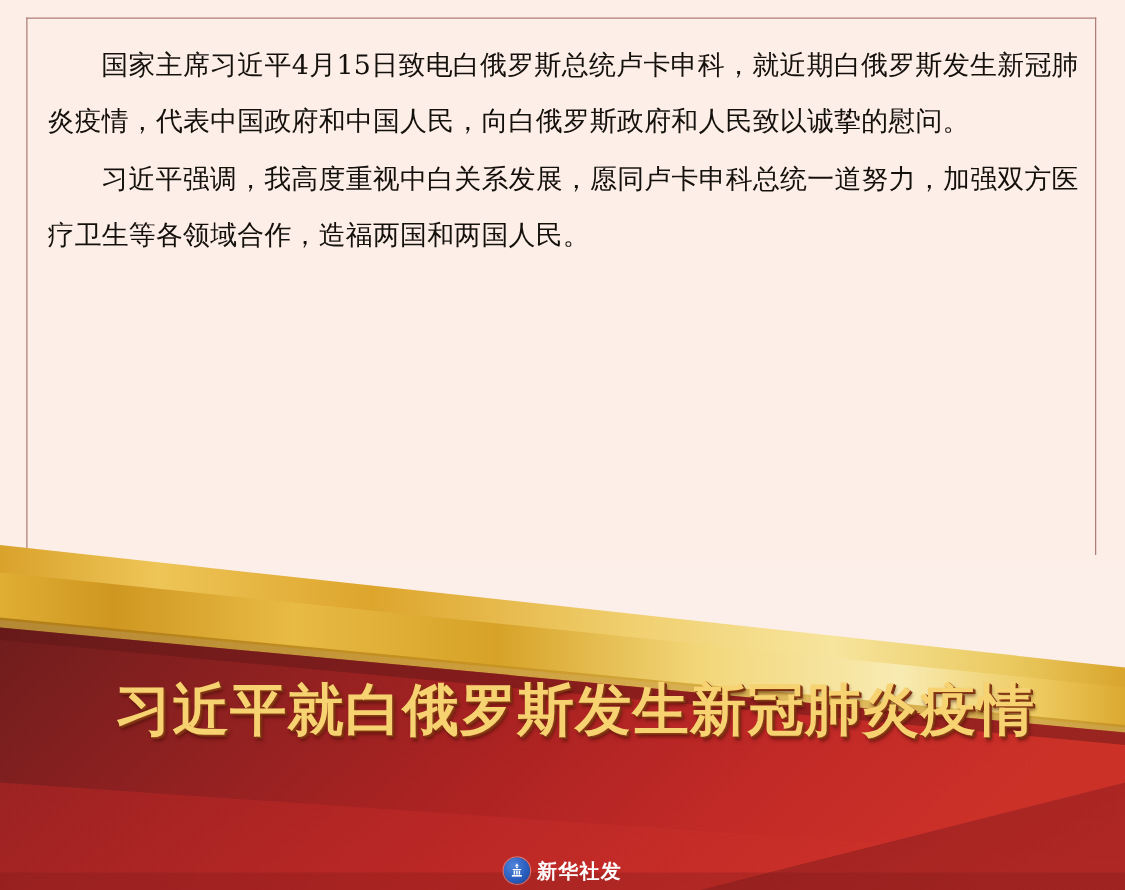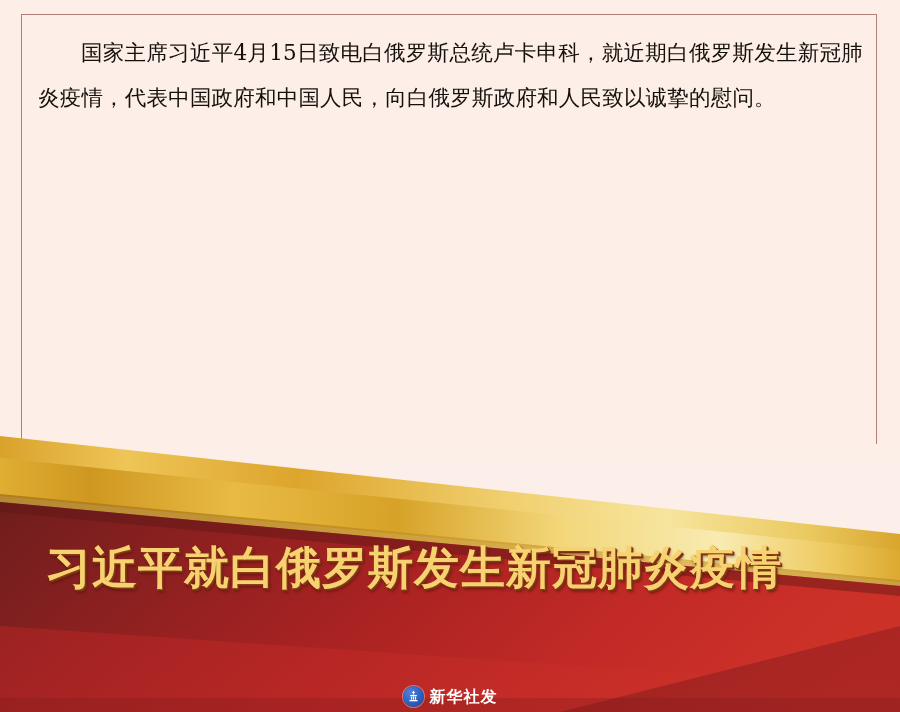--- a/index.html
+++ b/index.html
@@ -75,21 +75,21 @@
     overflow: hidden;
   }
   .ribbon-wrap svg { display:block; }
 
   
   .headline {
     position: absolute;
     left: 0;
     top: 540px;
     width: 828px;
-    text-align: center;
+    text-align: right;
     pointer-events: none;
   }
   .headline-line {
     font-family: "DejaVu Sans", "Liberation Sans", sans-serif;
     font-weight: 700;
     font-size: 45px;
     line-height: 56px;
     letter-spacing: 1px;
     color: #f7d271;
     text-shadow:
@@ -133,20 +133,21 @@
 </head>
 <body>
 
 <div class="poster">
 
   <div class="article-area">
     <div class="article-frame"></div>
 
     <div class="article-body">
       <p class="para">国家主席习近平4月15日致电白俄罗斯总统卢卡申科，就近期白俄罗斯发生新冠肺炎疫情，代表中国政府和中国人民，向白俄罗斯政府和人民致以诚挚的慰问。</p>
+      <p class="para">习近平强调，我高度重视中白关系发展，愿同卢卡申科总统一道努力，加强双方医疗卫生等各领域合作，造福两国和两国人民。</p>
     </div>
   </div>
 
   <div class="ribbon-wrap">
     <svg width="900" height="282" viewBox="0 0 900 282" xmlns="http://www.w3.org/2000/svg">
       <defs>
 
         <linearGradient id="redMain" x1="0" y1="0" x2="1" y2="0.25">
           <stop offset="0%" stop-color="#6f1d1d"></stop>
           <stop offset="22%" stop-color="#8a2020"></stop>

